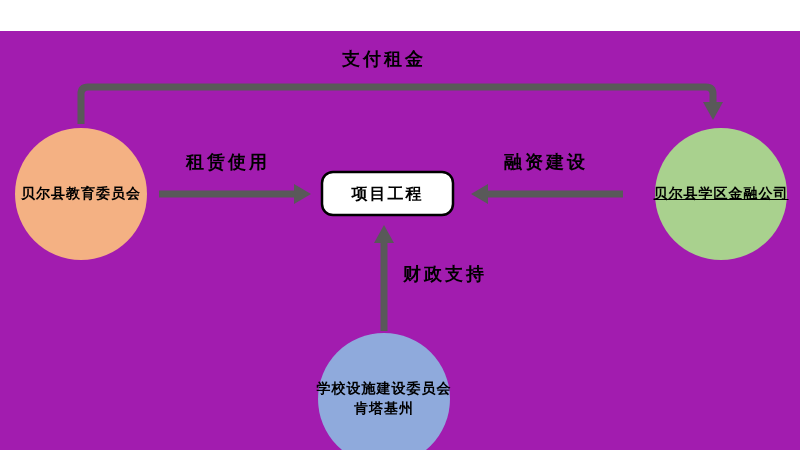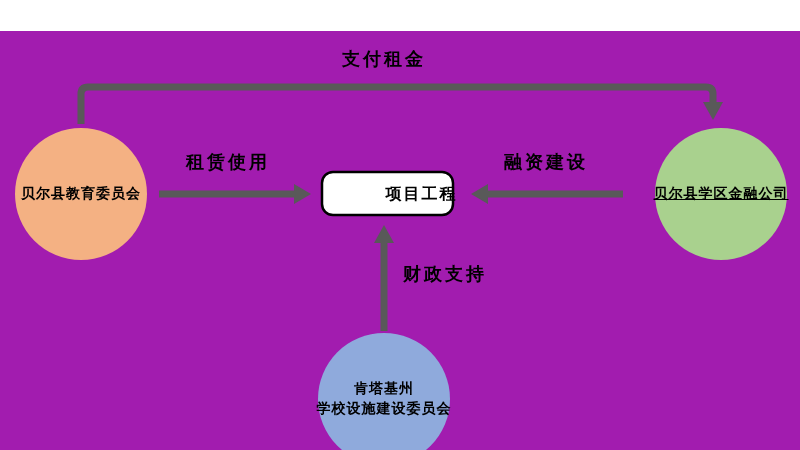--- a/index.html
+++ b/index.html
@@ -56,18 +56,18 @@
   </svg>
 
   <div class="lbl edge-lbl" style="left:304px; top:16px; width:160px;">支付租金</div>
   <div class="lbl edge-lbl" style="left:148px; top:119px; width:160px;">租赁使用</div>
   <div class="lbl edge-lbl" style="left:466px; top:119px; width:160px;">融资建设</div>
   <div class="lbl edge-lbl" style="left:365px; top:231px; width:160px;font-family:Liberation Mono, monospace;">财政支持</div>
 
   <div class="lbl node-lbl" style="left:6px; top:154px; width:150px;">贝尔县教育委员会</div>
   <div class="lbl node-lbl" style="left:646px; top:154px; width:150px;text-decoration:underline;">贝尔县学区金融公司</div>
   <div class="lbl node-lbl two-line" style="left:299px; top:347px; width:170px;">
+    <div>学校设施建设委员会</div>
     <div>肯塔基州</div>
-    <div>学校设施建设委员会</div>
   </div>
-  <div class="lbl box-lbl" style="left:340px; top:141px; width:131px; height:43px;padding-left:16px;">项目工程</div>
+  <div class="lbl box-lbl" style="left:322px; top:141px; width:131px; height:43px;">项目工程</div>
 
 </div>
 
 </body></html>

